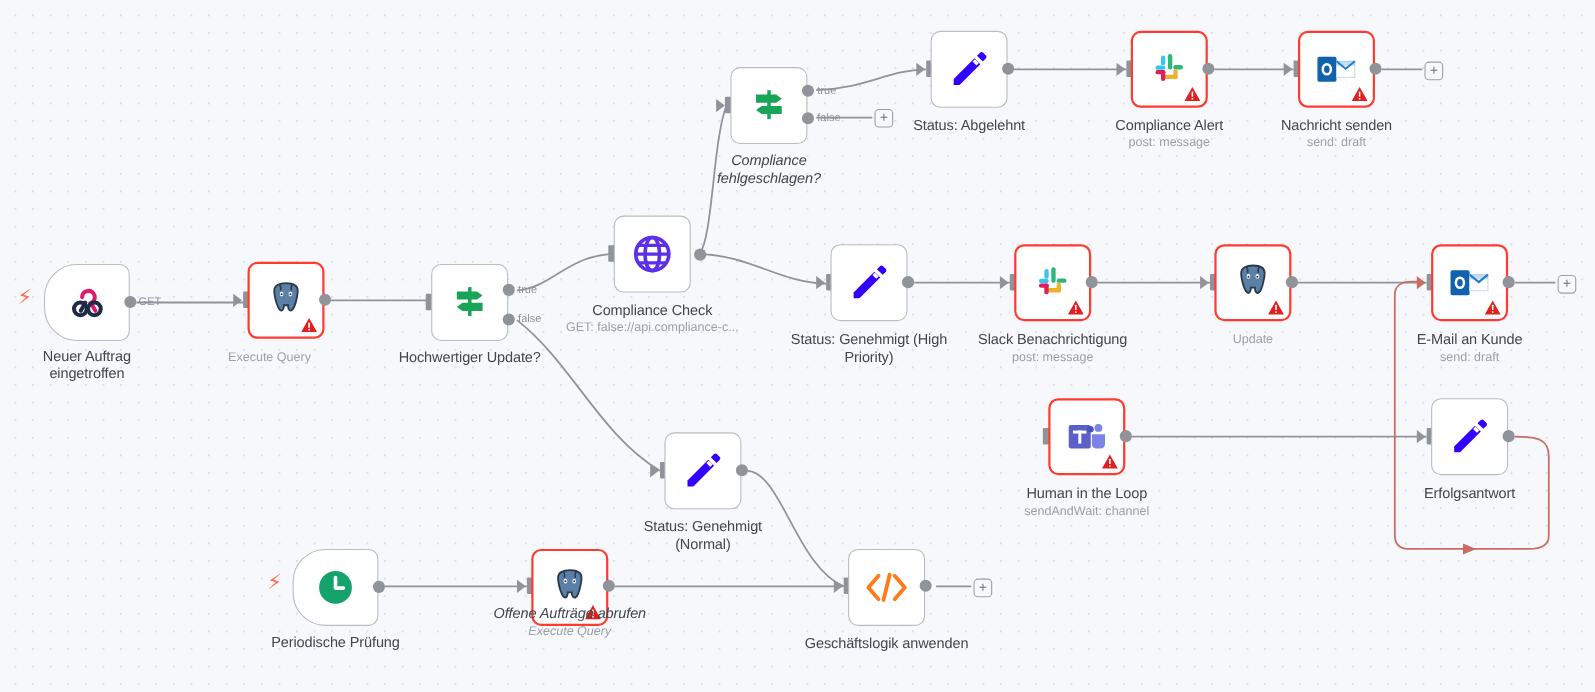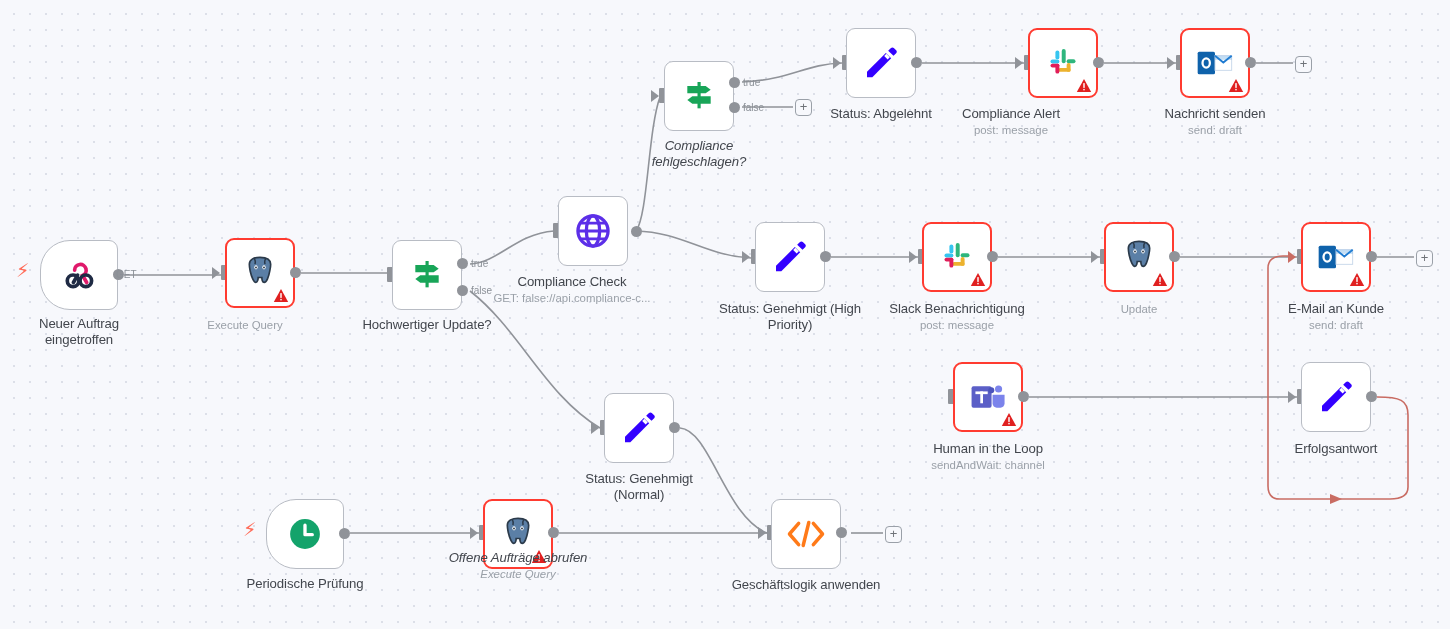--- a/index.html
+++ b/index.html
@@ -109,21 +109,21 @@
     <div class="bolt" style="left:16px;top:261px;">⚡</div>
     <div class="nbox trigger" style="left:40px;top:240px;">
       <svg width="42" height="42" viewBox="0 0 24 24">
         <path d="M9.5 9.2a3.3 3.3 0 1 1 4.6 3.1l2.3 4" stroke="#e0196b" stroke-width="2.1" fill="none" stroke-linecap="round"></path>
         <circle cx="8.6" cy="15.3" r="3.3" stroke="#1f2a44" stroke-width="2.1" fill="none"></circle>
         <circle cx="15.9" cy="15.3" r="3.3" stroke="#1f2a44" stroke-width="2.1" fill="none"></circle>
         <path d="M11.2 12.1 8.8 16.3" stroke="#1f2a44" stroke-width="2.1" fill="none" stroke-linecap="round"></path>
       </svg>
     </div>
     <div class="dot" style="left:113px;top:269px;"></div>
-    <div class="portlabel" style="left:116px;top:269px;">GET</div>
+    <div class="portlabel" style="left:126px;top:269px;">GET</div>
     <div class="labels" style="left:-21px;top:316px;">
       <div class="nlabel">Neuer Auftrag
 eingetroffen</div>
     </div>
   </div>
 
   <div class="node">
     <div class="arrowin" style="left:212px;top:267px;"></div>
     <div class="instub" style="left:221px;top:265px;"></div>
     <div class="nbox err" style="left:225px;top:238px;">
@@ -168,21 +168,21 @@
   <div class="node">
     <div class="instub" style="left:553px;top:223px;"></div>
     <div class="nbox" style="left:558px;top:196px;">
       <svg width="42" height="42" viewBox="0 0 24 24">
         <circle cx="12" cy="12" r="8.6" stroke="#5c2fe8" stroke-width="1.9" fill="none"></circle>
         <ellipse cx="12" cy="12" rx="3.8" ry="8.6" stroke="#5c2fe8" stroke-width="1.9" fill="none"></ellipse>
         <path d="M3.4 12h17.2M4.6 7.5h14.8M4.6 16.5h14.8" stroke="#5c2fe8" stroke-width="1.7"></path>
       </svg>
     </div>
     <div class="dot" style="left:631px;top:226px;"></div>
-    <div class="labels wide" style="left:457px;top:274px;text-align:center;">
+    <div class="labels wide" style="left:478px;top:274px;text-align:center;">
       <div class="nlabel">Compliance Check</div>
       <div class="nsub">GET: false://api.compliance-c...</div>
     </div>
   </div>
 
   <div class="node">
     <div class="arrowin" style="left:651px;top:90px;"></div>
     <div class="instub" style="left:659px;top:88px;"></div>
     <div class="nbox" style="left:664px;top:61px;">
       <svg width="40" height="40" viewBox="0 0 24 24">
@@ -231,21 +231,21 @@
         <rect x="4.1" y="12.4" width="5.6" height="2.5" rx="1.25" fill="#e01e5a"></rect>
         <rect x="7.2" y="12.4" width="2.5" height="6.3" rx="1.25" fill="#e01e5a"></rect>
       </svg>
       <svg class="warn" viewBox="0 0 20 18">
         <path d="M10 1 19 17H1z" fill="#e02020"></path>
         <rect x="9.1" y="6" width="1.8" height="6" fill="#fff" rx="0.6"></rect>
         <circle cx="10" cy="14.2" r="1" fill="#fff"></circle>
       </svg>
     </div>
     <div class="dot" style="left:1093px;top:57px;"></div>
-    <div class="labels" style="left:911px;top:106px;">
+    <div class="labels" style="left:963px;top:106px;">
       <div class="nlabel">Compliance Alert</div>
       <div class="nsub">post: message</div>
     </div>
   </div>
 
   <div class="node">
     <div class="arrowin" style="left:1167px;top:57px;"></div>
     <div class="instub" style="left:1176px;top:55px;"></div>
     <div class="nbox err" style="left:1180px;top:28px;">
       <svg width="40" height="34" viewBox="0 0 30 24">

